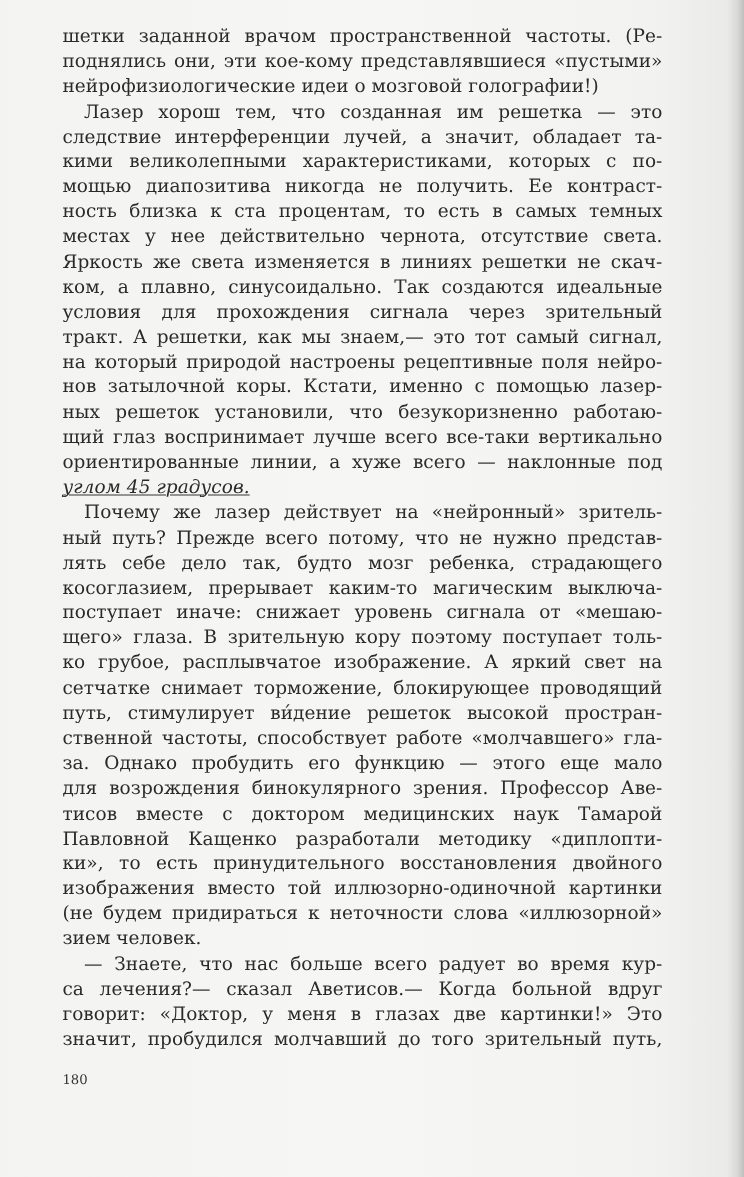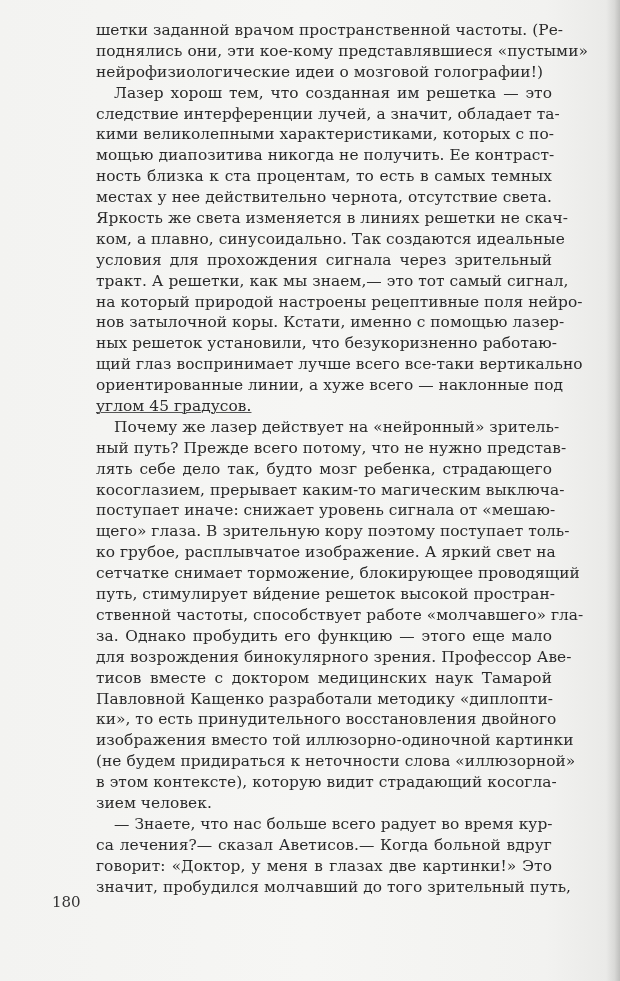--- a/index.html
+++ b/index.html
@@ -41,38 +41,38 @@
       text-align: justify;
       letter-spacing: 0.05px;
     }
     .line {
       display: block;
       height: 20.9px;
       white-space: nowrap;
       text-align-last: justify;
       text-align: justify;
       overflow: visible;
-      margin-left: 44px;
     }
     .line.last {
       text-align-last: left;
     }
     .line.indent {
       padding-left: 18px;
     }
     .underline-marks {
       text-decoration: underline;
       text-decoration-color: #555;
       text-decoration-thickness: 1px;
+      font-style: italic;
     }
     .page-number {
       position: absolute;
       left: 52px;
       top: 893px;
-      font-size: 15px;
+      font-size: 11px;
       color: #333;
     }
   </style>
 </head>
 <body>
 
 <div class="page">
   <div class="text-block">
 
     <div>
@@ -111,21 +111,20 @@
       <span class="line">сетчатке снимает торможение, блокирующее проводящий</span>
       <span class="line">путь, стимулирует ви́дение решеток высокой простран-</span>
       <span class="line">ственной частоты, способствует работе «молчавшего» гла-</span>
       <span class="line">за. Однако пробудить его функцию — этого еще мало</span>
       <span class="line">для возрождения бинокулярного зрения. Профессор Аве-</span>
       <span class="line">тисов вместе с доктором медицинских наук Тамарой</span>
       <span class="line">Павловной Кащенко разработали методику «диплопти-</span>
       <span class="line">ки», то есть принудительного восстановления двойного</span>
       <span class="line">изображения вместо той иллюзорно-одиночной картинки</span>
       <span class="line">(не будем придираться к неточности слова «иллюзорной»</span>
-      <span class="line">в этом контексте), которую видит страдающий косогла-</span>
       <span class="line last">зием человек.</span>
     </div>
 
     <div>
       <span class="line indent">— Знаете, что нас больше всего радует во время кур-</span>
       <span class="line">са лечения?— сказал Аветисов.— Когда больной вдруг</span>
       <span class="line">говорит: «Доктор, у меня в глазах две картинки!» Это</span>
       <span class="line">значит, пробудился молчавший до того зрительный путь,</span>
     </div>
   </div>

